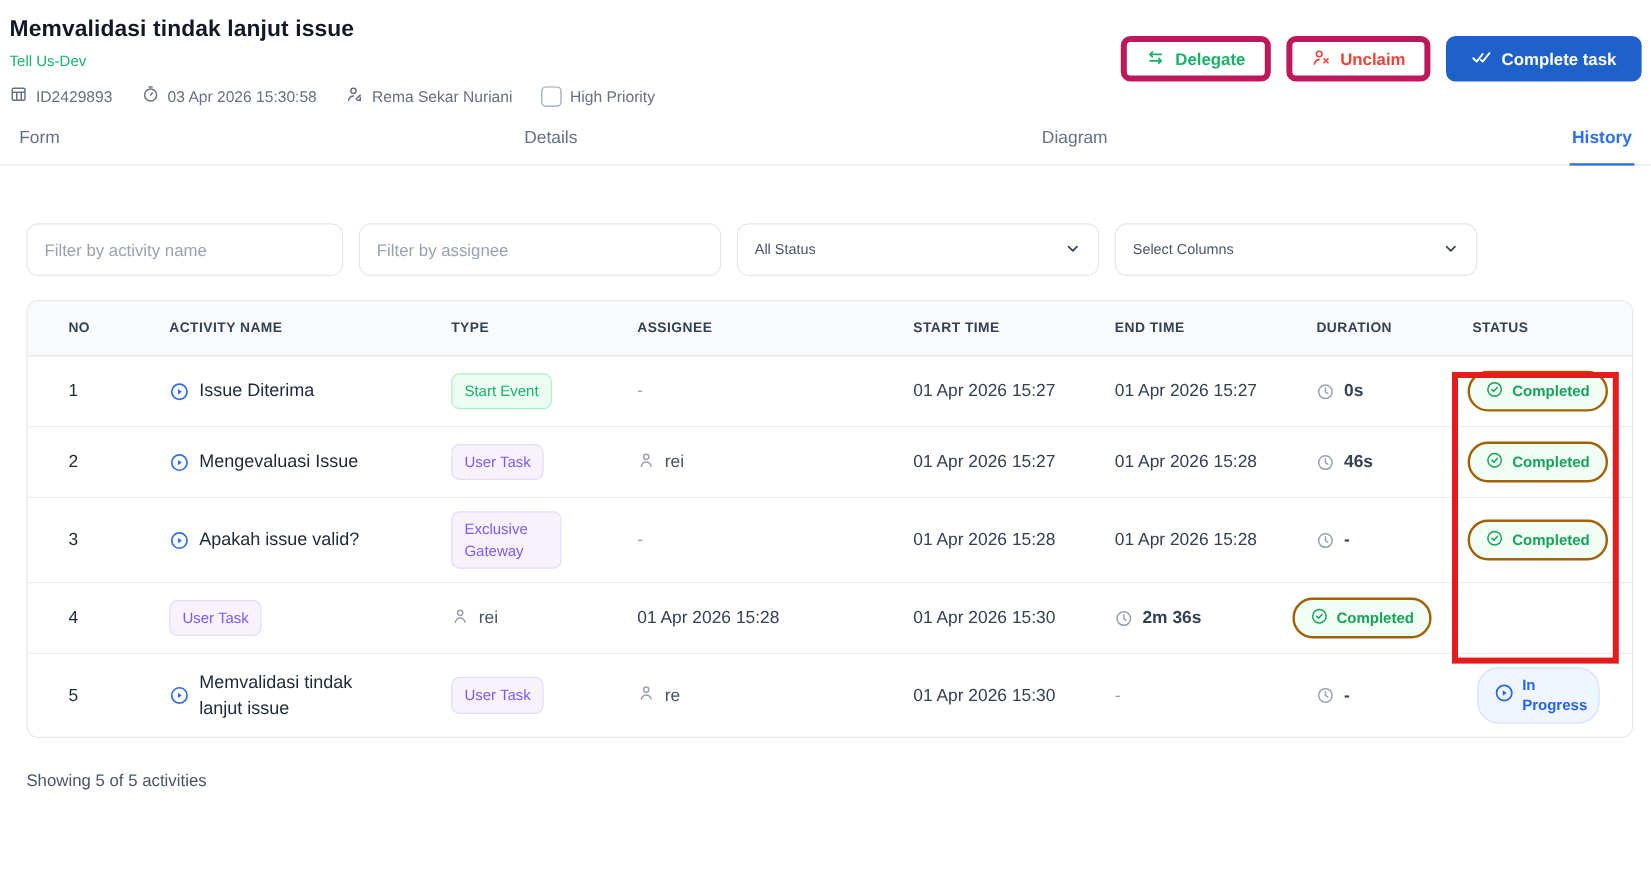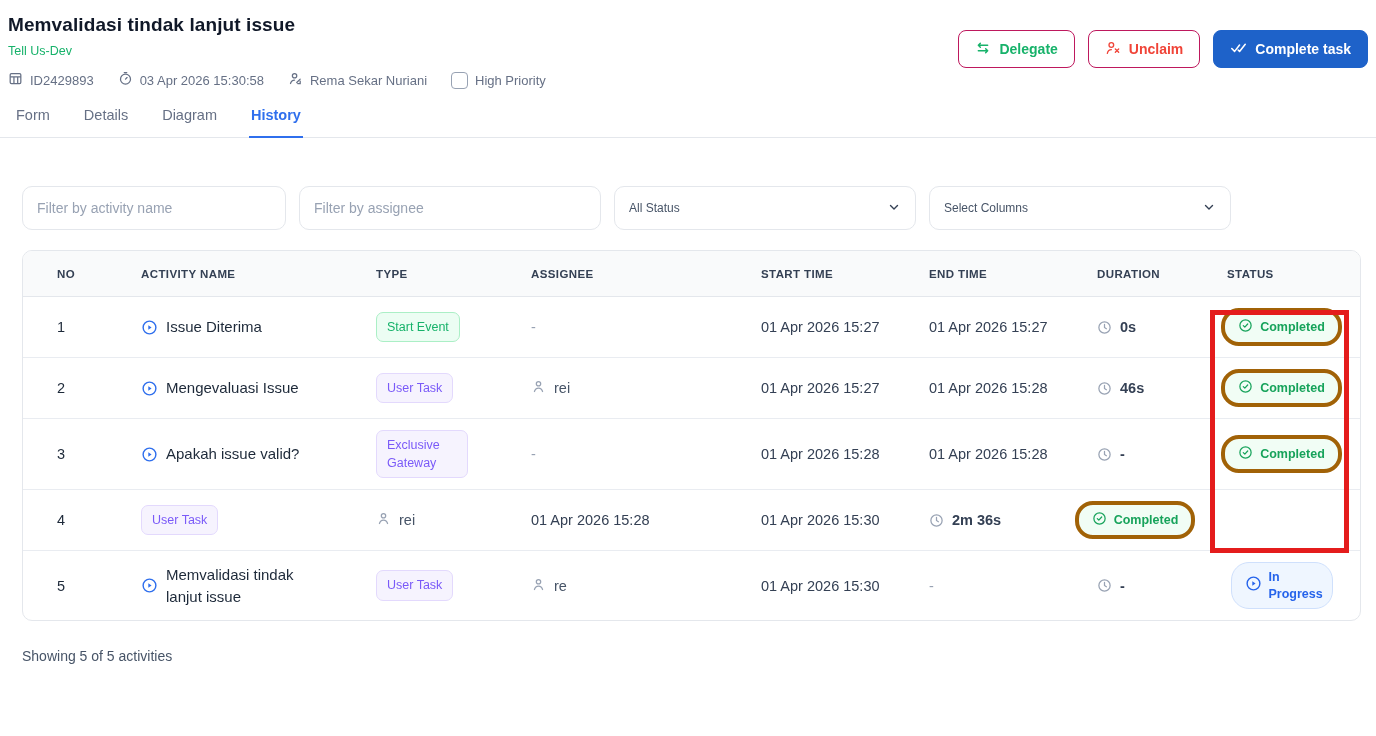--- a/index.html
+++ b/index.html
@@ -10,27 +10,27 @@
   .page-head { position:relative; padding:14px 8px 0 8px; }
   .task-title { font-size:19px; font-weight:bold; color:#101828; letter-spacing:.1px; }
   .project { font-size:12.5px; color:#17b26a; margin-top:8px; }
   .meta-row { display:flex; align-items:center; gap:24px; margin-top:13px; color:#667085; font-size:13px; }
   .meta-item { display:flex; align-items:center; gap:7px; }
   .meta-item svg { flex:0 0 auto; }
   .checkbox { width:17px; height:17px; border:1.6px solid #98a2b3; border-radius:4px; background:#fff; }
 
   .head-actions { position:absolute; top:30px; right:8px; display:flex; gap:13px; }
   .btn { display:flex; align-items:center; gap:8px; height:38px; padding:0 16px;
-    border-radius:8px; font-size:14px; font-weight:600; cursor:pointer; border:1px solid #be185d; background:#fff; }
+    border-radius:8px; font-size:14px; font-weight:600; cursor:pointer; border:5px solid #be185d; background:#fff; }
   .btn-delegate { color:#17b26a; }
   .btn-unclaim { color:#f04438; }
   .btn-complete { color:#ffffff; background:#1e62c9; border-color:#1e62c9; }
 
   
-  .tabs { display:flex; gap:30px; padding:0 14px; margin-top:18px; border-bottom:1px solid #e4e7ec; }
+  .tabs { display:flex; gap:30px; padding:0 14px; margin-top:18px; border-bottom:1px solid #e4e7ec;justify-content:space-between; }
   .tab { font-size:14.5px; color:#667085; padding:0 2px 13px 2px; cursor:pointer; }
   .tab.active { color:#2f6fed; font-weight:600; border-bottom:2.5px solid #2f6fed; margin-bottom:-1px; }
 
   
   .main { padding:26px 15px 0 22px; }
   .section-head { display:flex; align-items:center; justify-content:space-between; }
   .section-title { font-size:18px; font-weight:bold; color:#101828; }
   .count { display:flex; align-items:center; gap:7px; font-size:14px; color:#475467; }
 
   .filters { display:flex; gap:13px; margin-top:22px; }
@@ -55,21 +55,21 @@
   .aname { max-width:165px; line-height:1.45; font-size:15px; }
   .c-status { justify-content:center; padding-left:6px; }
   .dash { color:#98a2b3; }
   .dur-text { font-weight:600; }
 
   .badge { display:inline-block; font-size:12.5px; font-weight:500; padding:5px 10px; border-radius:7px; line-height:1.45; }
   .badge.green { color:#17b26a; background:#ecfdf3; border:1px solid #abefc6; }
   .badge.purple { color:#7a5af8; background:#f6f3fe; border:1px solid #e3d9fd; max-width:92px; }
 
   .pill { display:flex; align-items:center; gap:7px; border-radius:18px; padding:6px 13px; font-size:12.5px; font-weight:bold; }
-  .pill.completed { color:#17a35b; background:#f1fdf5; border:4px solid #a16207; }
+  .pill.completed { color:#17a35b; background:#f1fdf5; border:2px solid #a16207; }
   .pill.inprogress { color:#2563eb; background:#eff6ff; border:1px solid #cfe0fc; max-width:102px; line-height:1.3; }
 
   .table-footer { margin-top:27px; font-size:14px; color:#475467; }
 
   
   .red-box { position:absolute; left:1210px; top:310px; width:139px; height:243px;
     border:5px solid #e41c1c; z-index:20; pointer-events:none; }
 </style>
 </head>
 <body>

